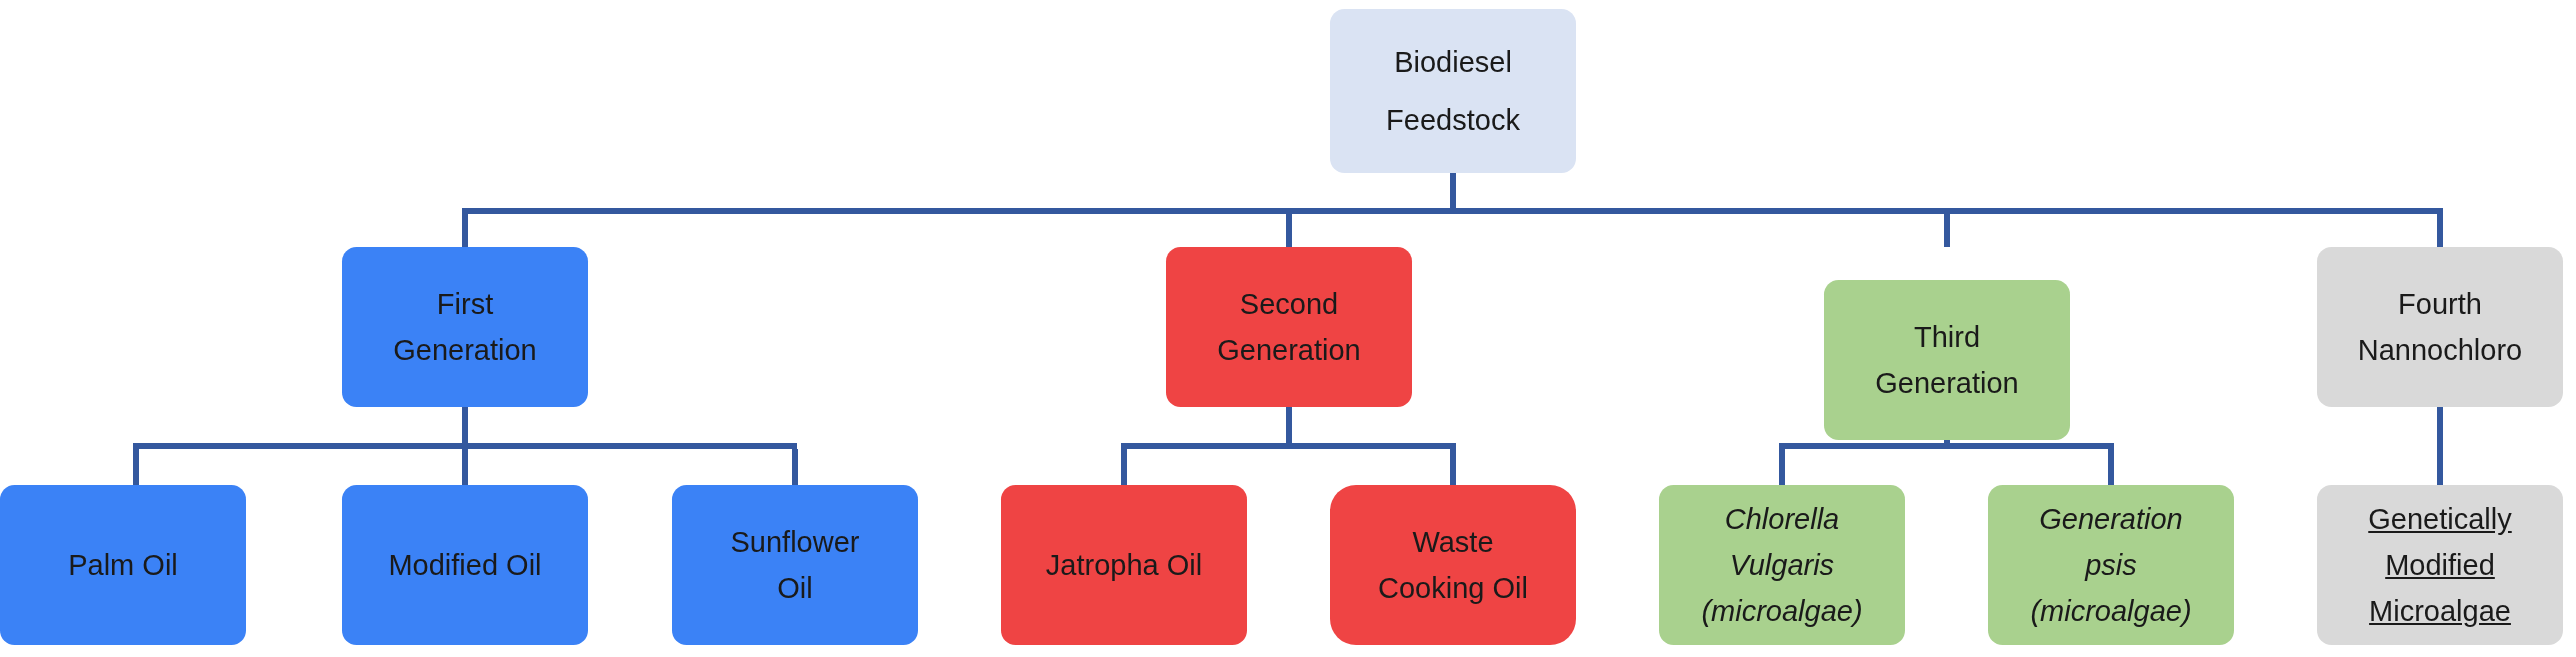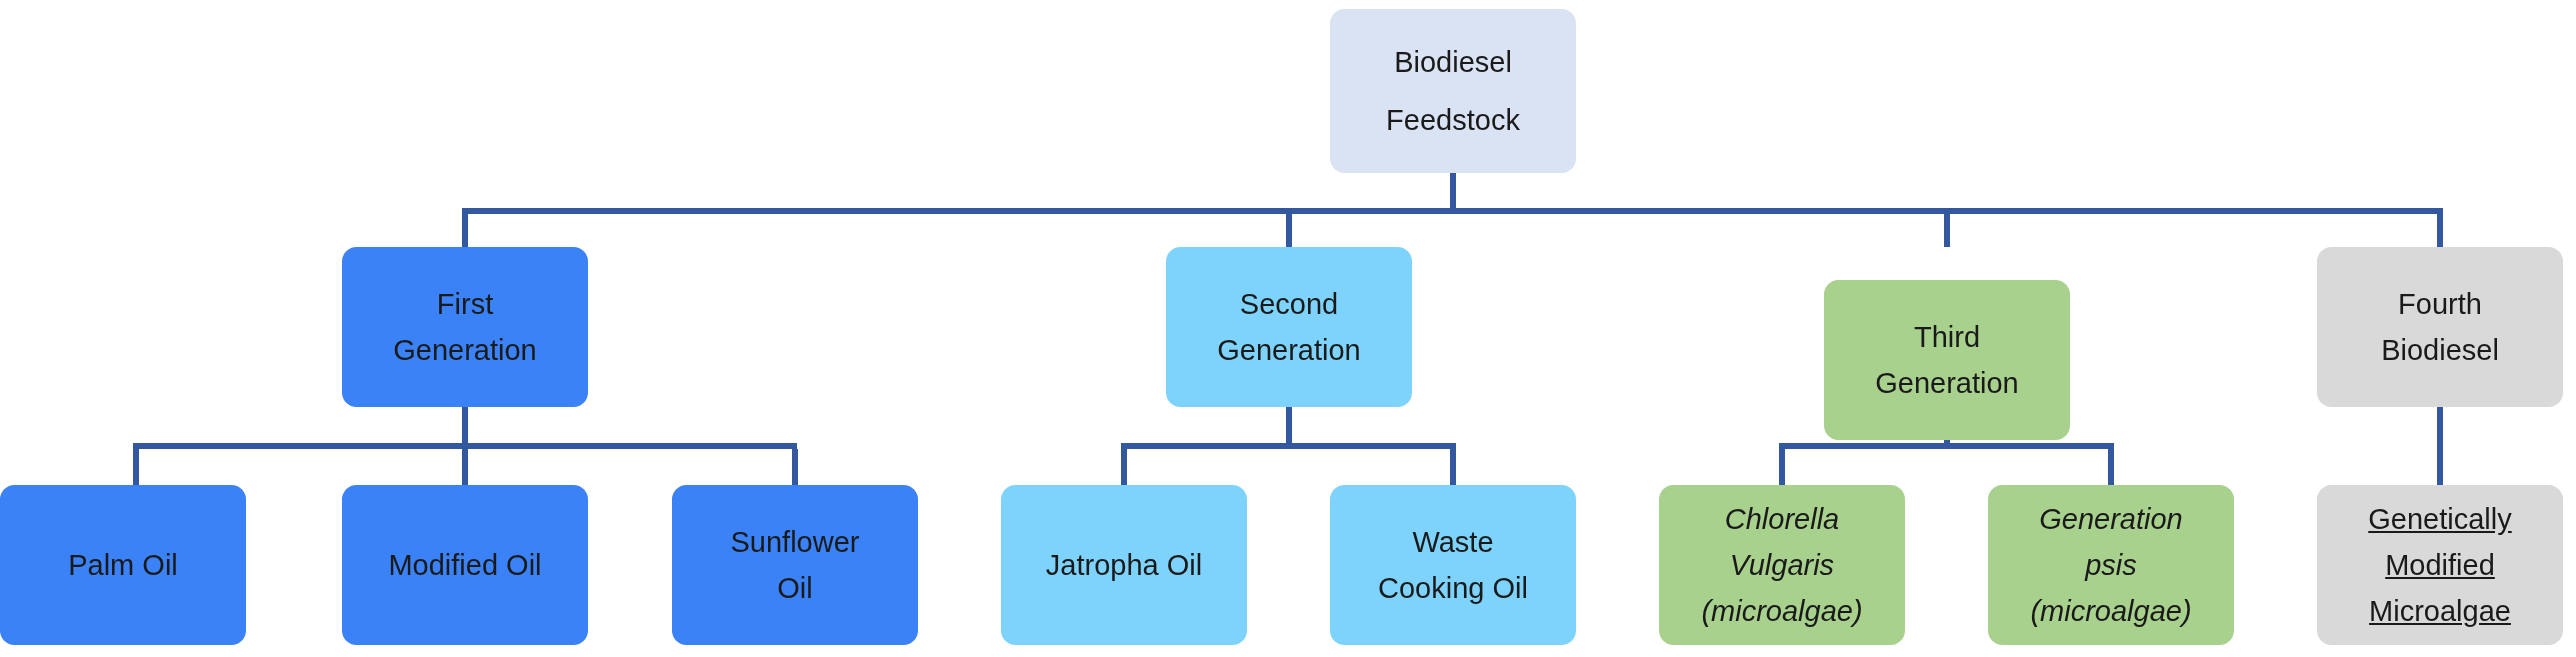--- a/index.html
+++ b/index.html
@@ -22,21 +22,21 @@
     text-align: center;
     white-space: pre-line;
     font-size: 29px;
     line-height: 46px;
     color: #1a1a1a;
   }
   .node.root { height: 164px; line-height: 58px; }
   .italic { font-style: italic; }
   .c-root   { background: #dae3f3; }
   .c-blue   { background: #3b82f6; }
-  .c-orange { background: #7dd3fc; }
+  .c-orange { background: #ef4444; }
   .c-green  { background: #a9d18e; }
   .c-gray   { background: #d9d9d9; }
   .line { position: absolute; background: #34589e; }
 </style>
 </head>
 <body>
 
 <div class="canvas">
 
   <div class="line" style="left:1450px; top:173px; width:6px; height:35px;"></div>
@@ -66,29 +66,29 @@
   <div class="node root c-root" style="left:1330px; top:9px;">Biodiesel
 Feedstock</div>
 
   <div class="node c-blue" style="left:342px; top:247px;">First
 Generation</div>
   <div class="node c-orange" style="left:1166px; top:247px;">Second
 Generation</div>
   <div class="node c-green" style="left:1824px; top:247px;margin-top:33px;">Third
 Generation</div>
   <div class="node c-gray" style="left:2317px; top:247px;">Fourth
-Biodiesel</div>
+Nannochloro</div>
 
   <div class="node c-blue" style="left:0; top:485px;">Palm Oil</div>
   <div class="node c-blue" style="left:342px; top:485px;">Modified Oil</div>
   <div class="node c-blue" style="left:672px; top:485px;">Sunflower
 Oil</div>
 
   <div class="node c-orange" style="left:1001px; top:485px;">Jatropha Oil</div>
-  <div class="node c-orange" style="left:1330px; top:485px;">Waste
+  <div class="node c-orange" style="left:1330px; top:485px;border-radius:26px;">Waste
 Cooking Oil</div>
 
   <div class="node c-green italic" style="left:1659px; top:485px;">Chlorella
 Vulgaris
 (microalgae)</div>
   <div class="node c-green italic" style="left:1988px; top:485px;">Generation
 psis
 (microalgae)</div>
 
   <div class="node c-gray" style="left:2317px; top:485px;text-decoration:underline;">Genetically

